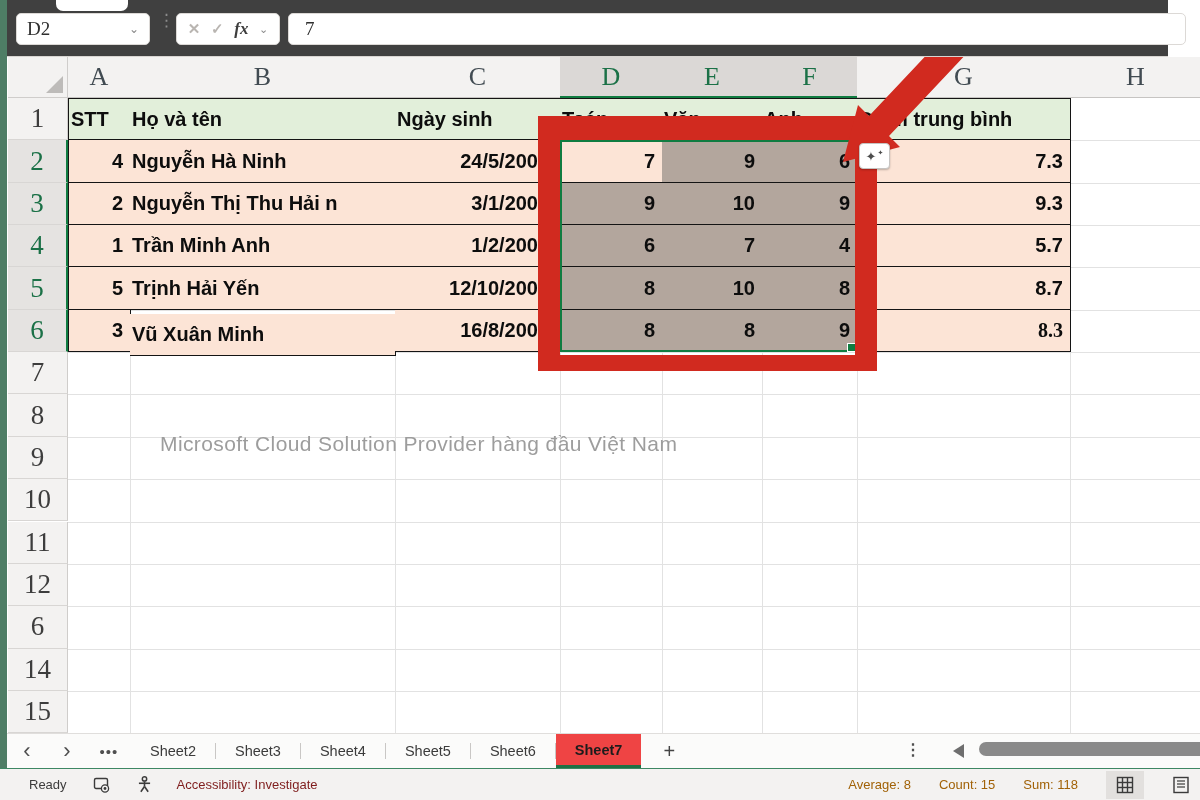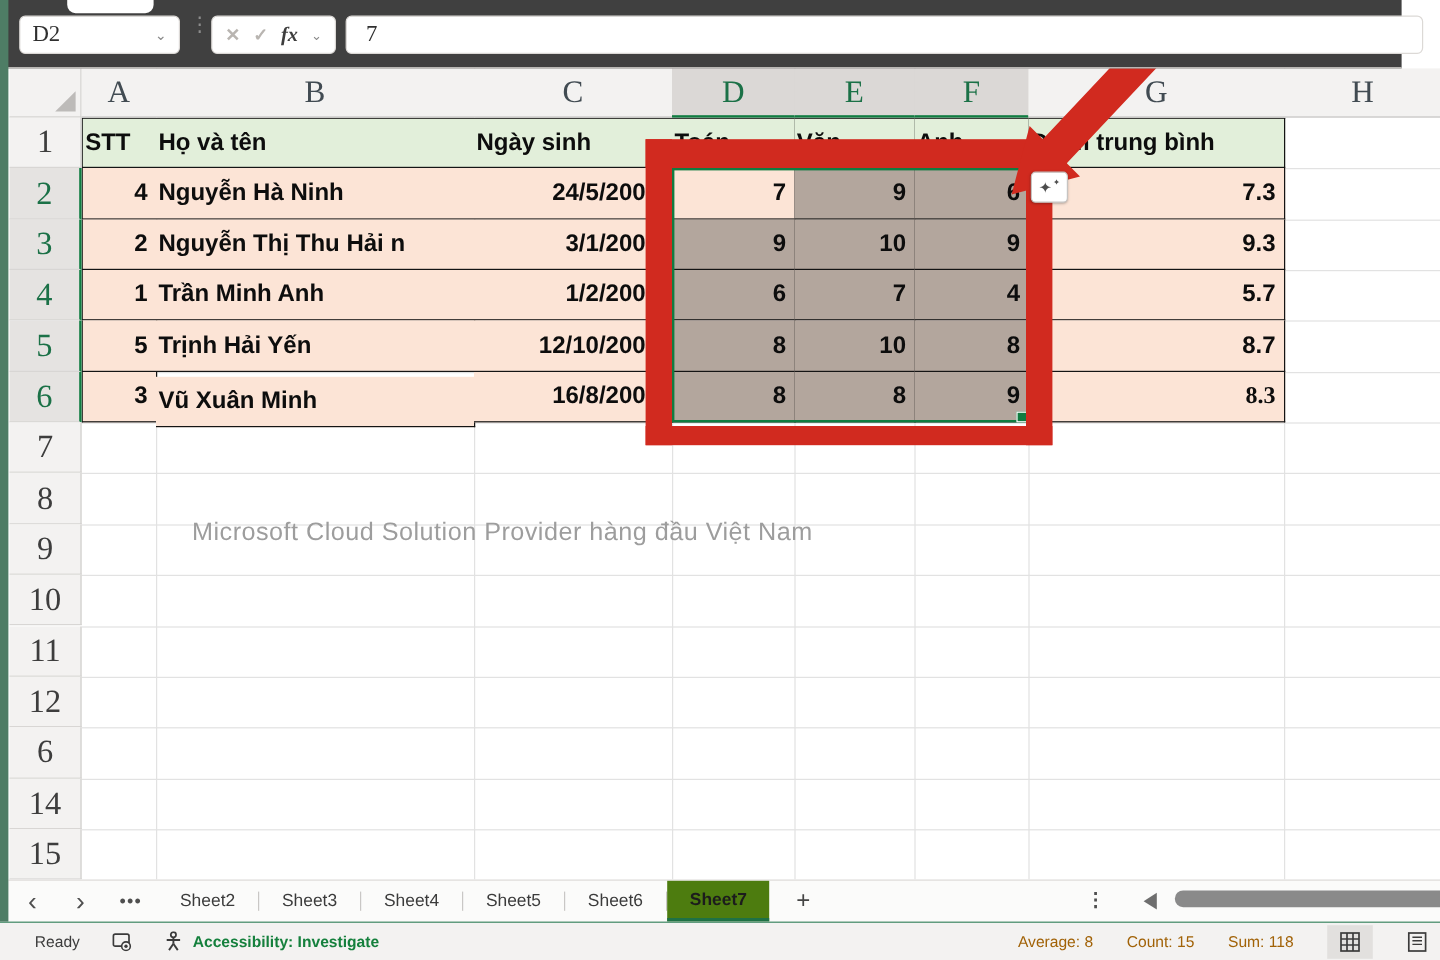--- a/index.html
+++ b/index.html
@@ -68,32 +68,32 @@
   .wm-vn { align-self:flex-end; font-size:56px; font-weight:bold; color:#ee7173; letter-spacing:2px; margin-left:2px; margin-bottom:14px; }
   .wm-tagline { margin-top:14px; margin-left:12px; font-size:21px; color:#9d9d9d; letter-spacing:.4px; }
 
   
   .tabbar { position:absolute; left:7px; top:733px; width:1193px; height:35px; background:#fbfbfa; border-top:1px solid #e0dedc; display:flex; align-items:stretch; z-index:12; }
   .nav-chev { width:40px; display:flex; align-items:center; justify-content:center; font-size:22px; color:#4f4f4f; }
   .nav-chev.dim { color:#4f4f4f; }
   .nav-dots { width:44px; display:flex; align-items:center; justify-content:center; font-size:15px; color:#4f4f4f; letter-spacing:1px; }
   .sheettab { padding:0 19px; display:flex; align-items:center; font-size:14.5px; color:#3b3b3b; position:relative; }
   .tab-sep { width:1px; height:16px; background:#c9c7c5; align-self:center; }
-  .sheettab.active { background:#4d7c0f; font-weight:bold; color:#1c1c1c; border-bottom:3.5px solid #1e7145; }
+  .sheettab.active { background:#ef4444; font-weight:bold; color:#1c1c1c; border-bottom:3.5px solid #1e7145; }
   .addtab { width:56px; display:flex; align-items:center; justify-content:center; font-size:20px; color:#444; }
   .tab-handle { position:absolute; left:898px; top:6px; font-size:16px; color:#4f4f4f; font-weight:bold; }
   .scroll-left { position:absolute; left:946px; top:10px; width:0; height:0; border-top:7px solid transparent; border-bottom:7px solid transparent; border-right:11px solid #6e6e6e; }
   .scroll-thumb { position:absolute; left:972px; top:8px; width:228px; height:14px; background:#8a8a8a; border-radius:7px; }
 
   
   .statusbar { position:absolute; left:0; top:768px; width:1200px; height:32px; background:#f3f2f1; border-top:1.5px solid #3d8763; display:flex; align-items:center; z-index:12;
     font-size:13px; color:#3c3c3c; }
   .sb-ready { margin-left:29px; }
   .sb-icon { margin-left:26px; display:flex; align-items:center; }
-  .sb-acc-label { margin-left:8px; font-weight:bold; color:#15803d; }
+  .sb-acc-label { margin-left:24px; font-weight:normal; color:#7f1d1d; }
   .sb-right { margin-left:auto; display:flex; align-items:center; gap:0; }
   .sb-stat { margin-right:28px; color:#a16207; }
   .view-btn { width:38px; height:28px; display:flex; align-items:center; justify-content:center; }
   .view-btn.on { background:#e2e0de; }
 </style>
 </head>
 <body>
 
 <div id="stage">
 

